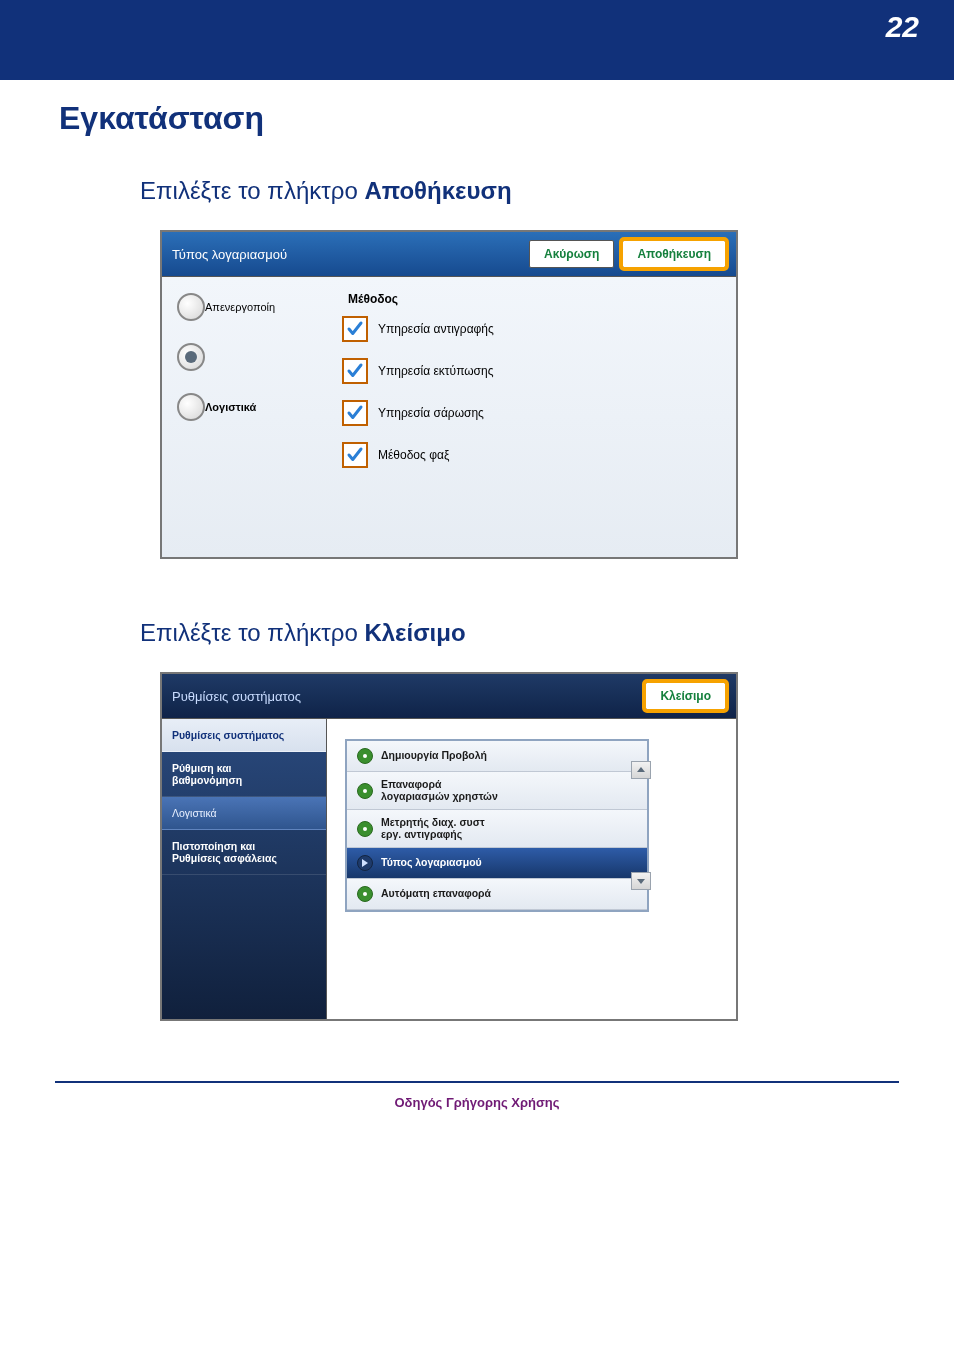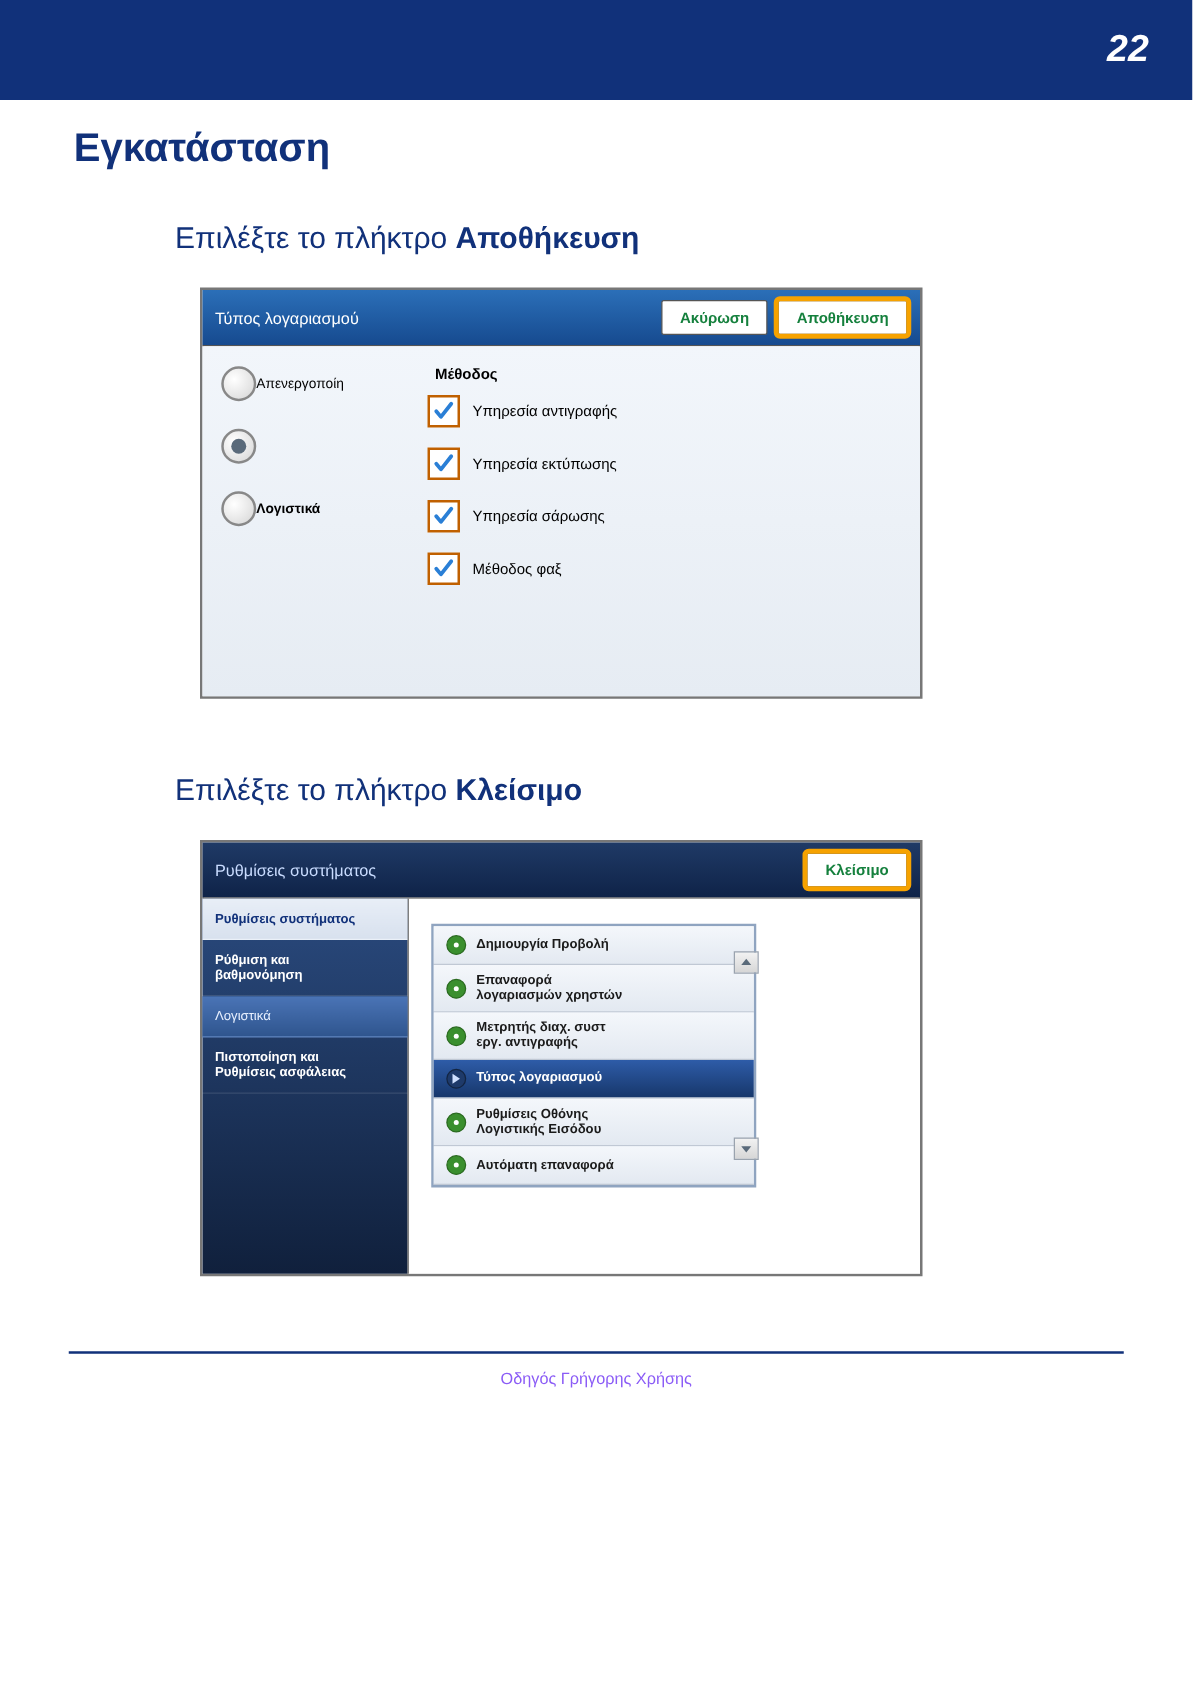--- a/index.html
+++ b/index.html
@@ -11,21 +11,21 @@
     color: #000;
   }
   .top-band {
     height: 80px;
     background: #11317a;
     position: relative;
   }
   .page-no {
     position: absolute;
     right: 35px;
-    top: 23px;
+    top: 10px;
     color: #fff;
     font-size: 30px;
     font-style: italic;
     font-weight: bold;
   }
   .content { padding: 10px 55px 0 55px; }
   .h1 {
     color: #11317a;
     font-size: 32px;
     font-weight: bold;
@@ -164,21 +164,21 @@
     color: #e8f0ff;
   }
   .sb-item .bold { font-weight: bold; display:block; }
 
   .list-area {
     flex: 1;
     padding: 20px 18px;
     position: relative;
   }
   .list-box {
-    width: 260px;
+    width: 304px;
     border: 2px solid #8fa4c0;
     background: linear-gradient(#eef2f8,#dde5ef);
     position:relative;
   }
   .list-row {
     display: flex;
     align-items: center;
     gap: 8px;
     padding: 7px 10px;
     border-bottom: 1px solid #c0c8d4;
@@ -216,23 +216,23 @@
   .scroll-arrow.up { top: 20px; right: -4px; }
   .scroll-arrow.down { bottom: 20px; right: -4px; }
   .scroll-arrow svg{width:10px;height:10px;fill:#5a6a7a;}
 
   
   .footer-line {
     border-top: 2px solid #11317a;
     margin: 40px 55px 0 55px;
     text-align: center;
     padding: 12px 0 30px 0;
-    color: #8b5cf6;
+    color: #701a75;
     font-size: 13px;
-    font-weight: normal;
+    font-weight: bold;
   }
 </style>
 </head>
 <body>
 
 <div class="top-band">
   <div class="page-no">22</div>
 </div>
 
 <div class="content">
@@ -355,28 +355,20 @@
                 </svg>
               </div>
             <div class="txt">Τύπος λογαριασμού</div>
           </div>
           <div class="list-row">
             <div class="badge">
                 <svg viewBox="0 0 10 10">
                   <circle cx="5" cy="5" r="2" fill="#fff"></circle>
                 </svg>
               </div>
-            <div class="txt">Ρυθμίσεις Οθόνης<br>Λογιστικής Εισόδου</div>
-          </div>
-          <div class="list-row">
-            <div class="badge">
-                <svg viewBox="0 0 10 10">
-                  <circle cx="5" cy="5" r="2" fill="#fff"></circle>
-                </svg>
-              </div>
             <div class="txt">Αυτόματη επαναφορά</div>
           </div>
           <div class="scroll-arrow up">
               <svg viewBox="0 0 10 10">
                 <path d="M1 7 L5 2 L9 7 Z"></path>
               </svg>
             </div>
           <div class="scroll-arrow down">
               <svg viewBox="0 0 10 10">
                 <path d="M1 3 L5 8 L9 3 Z"></path>

